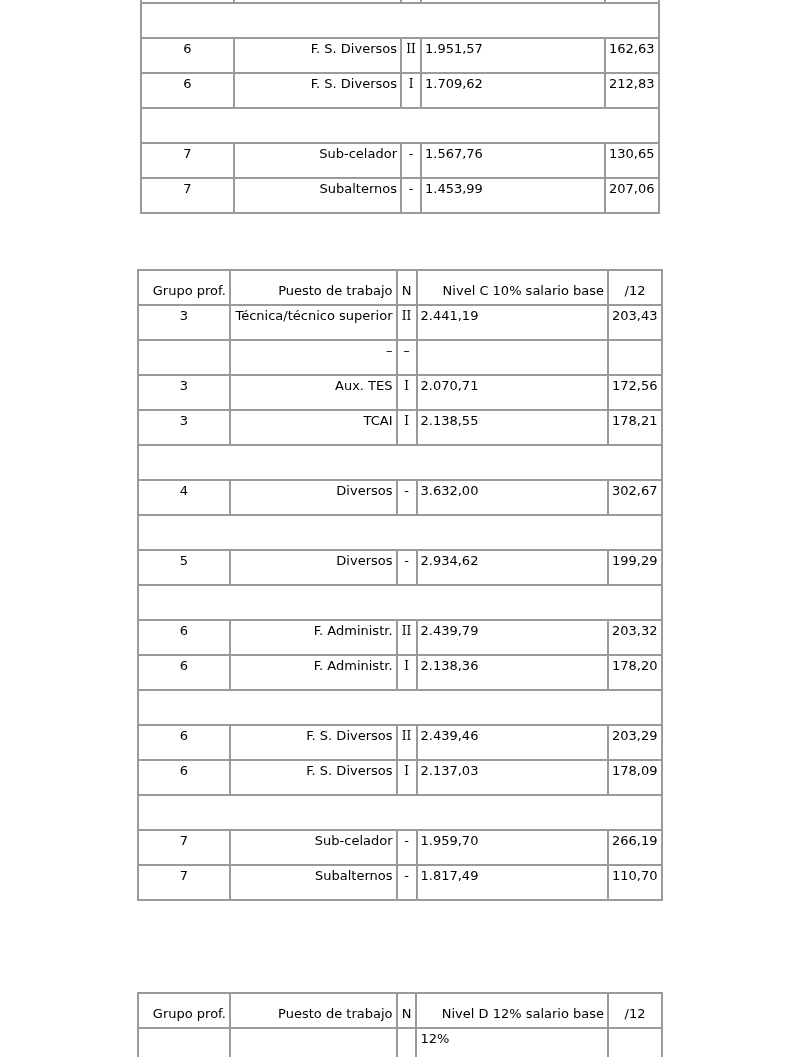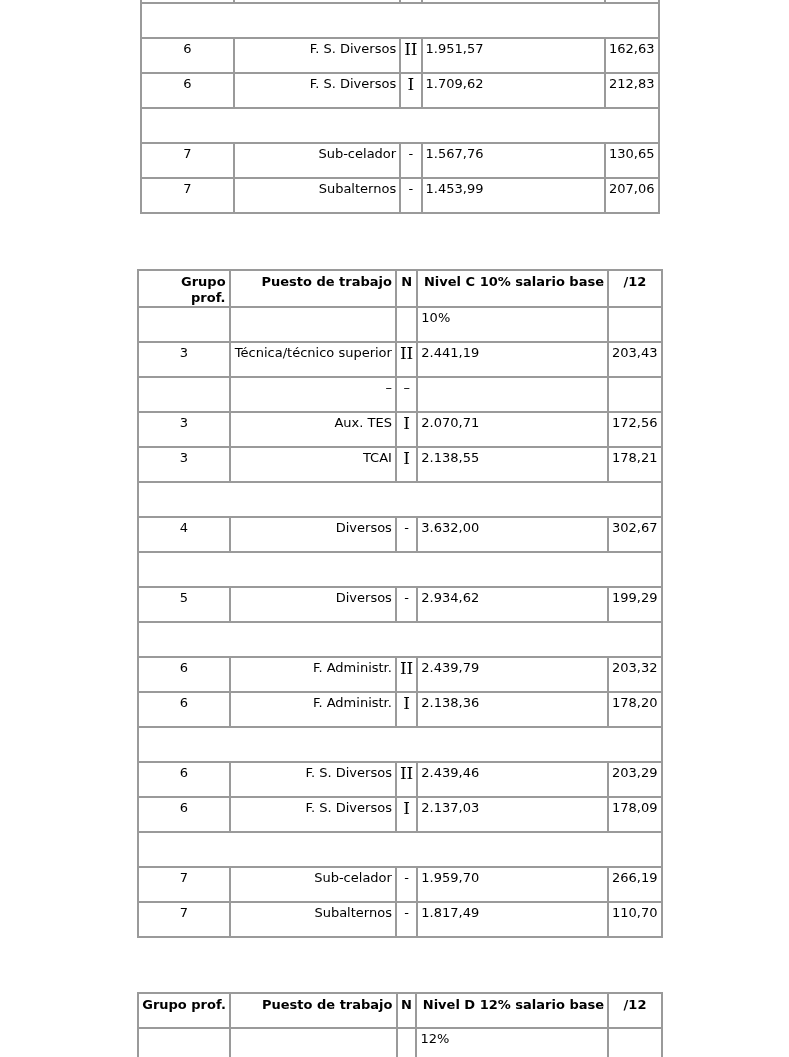--- a/index.html
+++ b/index.html
@@ -3,26 +3,26 @@
 <meta charset="utf-8">
 <style>
   html, body { margin: 0; padding: 0; background: #ffffff; }
   body { width: 789px; height: 1057px; overflow: hidden; position: relative;
          font-family: "DejaVu Sans", "Liberation Sans", sans-serif; font-size: 13px; color: #000; }
   table.sal { position: absolute; border-collapse: separate; border-spacing: 2px;
               border: 2px solid #9a9a9a; border-spacing: 0; background: #fff; }
   table.sal td, table.sal th { border: 2px solid #9a9a9a; height: 31px; padding: 0 3px;
               vertical-align: top; font-weight: normal; box-sizing: border-box; }
   table.sal td { padding-top: 2px; line-height: 16px; }
-  table.sal th { font-weight: bold; padding-top: 3px; line-height: 16px; }
+  table.sal th { font-weight: normal; padding-top: 12px; line-height: 16px; }
   table.sal { border-collapse: collapse; }
   .c { text-align: center; }
   .r { }
   .l { text-align: right; }
-  .n { font-family: "DejaVu Serif", "Liberation Serif", serif; font-size: 17px; text-align: center; }
+  .n { font-family: "DejaVu Serif", "Liberation Serif", serif; font-size: 12px; text-align: center; }
   .b { font-weight: bold; }
   tr { height: 35px; }
   #t1 { left: 140px; top: -33px; width: 520px; }
   #t2 { left: 137px; top: 269px; width: 526px; }
   #t3 { left: 137px; top: 992px; width: 526px; }
   #t1 col.c1 { width: 93px; } #t1 col.c2 { width: 167px; } #t1 col.c3 { width: 20px; } #t1 col.c4 { width: 184px; } #t1 col.c5 { width: 54px; }
   #t2 col.c1, #t3 col.c1 { width: 92px; } #t2 col.c2, #t3 col.c2 { width: 167px; } #t2 col.c3, #t3 col.c3 { width: 20px; } #t2 col.c4, #t3 col.c4 { width: 192px; } #t2 col.c5, #t3 col.c5 { width: 54px; }
 </style>
 </head>
 <body>
@@ -90,27 +90,20 @@
     </colgroup>
   <tbody>
     <tr>
       <th class="l">Grupo prof.</th>
       <th class="l">Puesto de trabajo</th>
       <th class="c">N</th>
       <th class="l">Nivel C 10% salario base</th>
       <th class="r">/12</th>
     </tr>
     <tr>
-      <td></td>
-        <td></td>
-        <td></td>
-      <td class="r b">10%</td>
-      <td></td>
-    </tr>
-    <tr>
       <td class="c">3</td>
       <td class="l">Técnica/técnico superior</td>
       <td class="n">II</td>
       <td class="r">2.441,19</td>
       <td class="r">203,43</td>
     </tr>
     <tr>
       <td class="c"></td>
       <td class="l">–</td>
       <td class="c">–</td>

